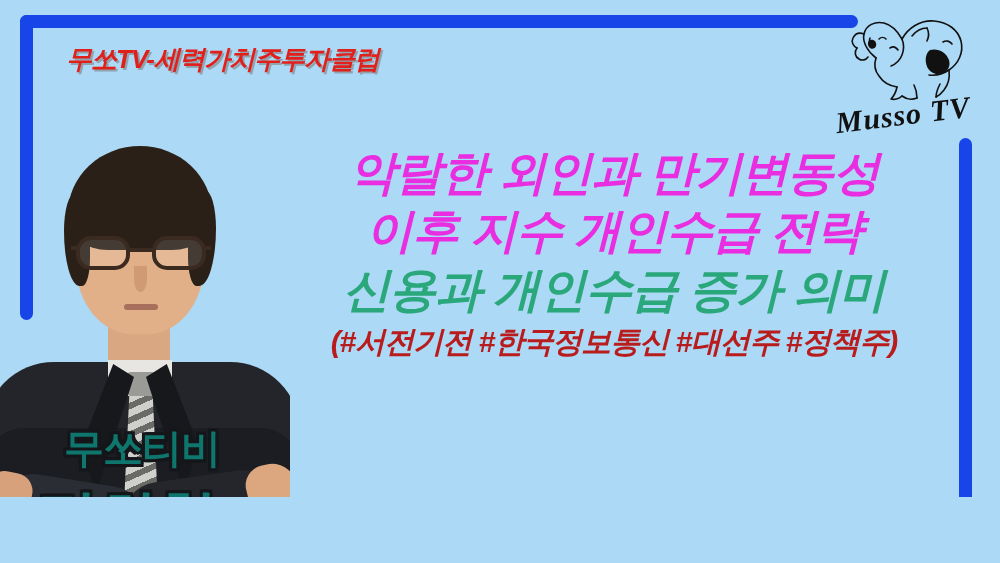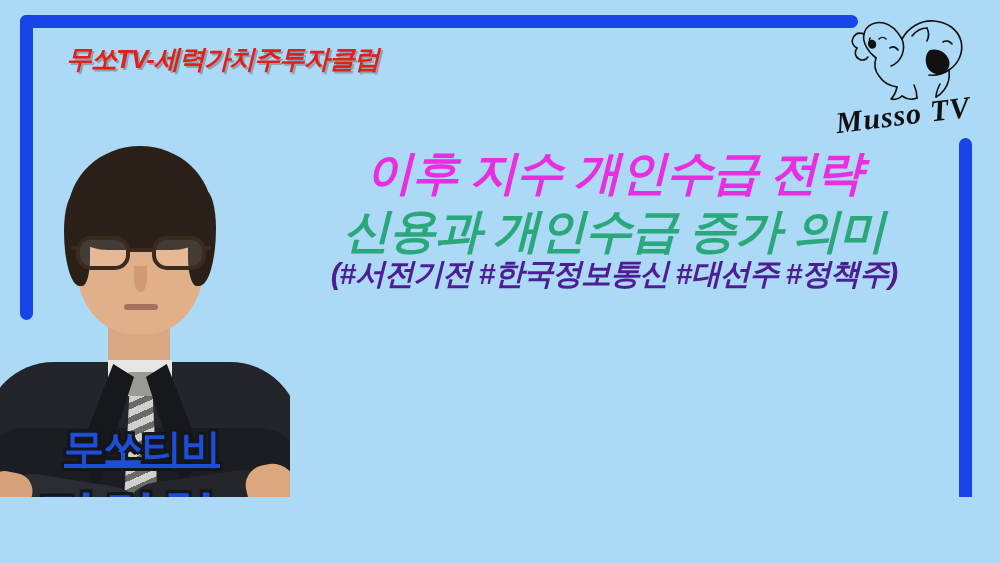--- a/index.html
+++ b/index.html
@@ -82,33 +82,32 @@
   
   #headline{
     position:absolute;left:278px;top:148px;width:672px;
     text-align:center;
   }
   .hl{
     font-weight:bold;font-style:italic;
     letter-spacing:-1px;line-height:1.05;white-space:nowrap;
   }
   #hl-1,#hl-2{font-size:47px;color:#E82EE0;margin-bottom:9px;}
-  #hl-3{font-size:47px;color:#2BA87B;margin-bottom:2px;}
-  #hl-4{font-size:30px;color:#4c1d95;letter-spacing:-1px;}
+  #hl-3{font-size:47px;color:#2BA87B;margin-bottom:12px;}
+  #hl-4{font-size:30px;color:#b91c1c;letter-spacing:-1px;}
 
   
   #nameplate{position:absolute;left:36px;top:428px;width:280px;}
   .np-txt{
-    font-weight:bold;color:#1d4ed8;white-space:nowrap;line-height:1;
+    font-weight:bold;color:#0f766e;white-space:nowrap;line-height:1;
     text-shadow:
       -3px -3px 0 #15161A, 3px -3px 0 #15161A,
       -3px  3px 0 #15161A, 3px  3px 0 #15161A,
        0   -3px 0 #15161A, 0    3px 0 #15161A,
       -3px  0   0 #15161A, 3px  0   0 #15161A;
-    text-decoration: underline;
   }
   #np-channel{font-size:40px;letter-spacing:-1px;margin-left:28px;}
   #np-row{display:flex;align-items:flex-end;margin-top:20px;}
   #np-name{font-size:62px;letter-spacing:-2px;}
   #np-title{font-size:38px;letter-spacing:-1px;margin-left:12px;padding-bottom:5px;}
 </style>
 </head>
 <body>
 
 <div id="thumb">
@@ -179,20 +178,21 @@
     <div class="p-shape" id="p-arm-l"></div>
     <div class="p-shape" id="p-arm-r"></div>
     <div class="p-shape" id="p-hand-r"></div>
     <div class="p-shape" id="p-hand-l"></div>
     <div class="p-shape" id="p-btn1"></div>
     <div class="p-shape" id="p-btn2"></div>
     <div class="p-shape" id="p-btn3"></div>
   </div>
 
   <div id="headline">
+    <div class="hl" id="hl-1">악랄한 외인과 만기변동성</div>
     <div class="hl" id="hl-2">이후 지수 개인수급 전략</div>
     <div class="hl" id="hl-3">신용과 개인수급 증가 의미</div>
     <div class="hl" id="hl-4">(#서전기전 #한국정보통신 #대선주 #정책주)</div>
   </div>
 
   <div id="nameplate">
     <div class="np-txt" id="np-channel">무쏘티비</div>
     <div id="np-row">
       <div class="np-txt" id="np-name">김희천</div>
     </div>

